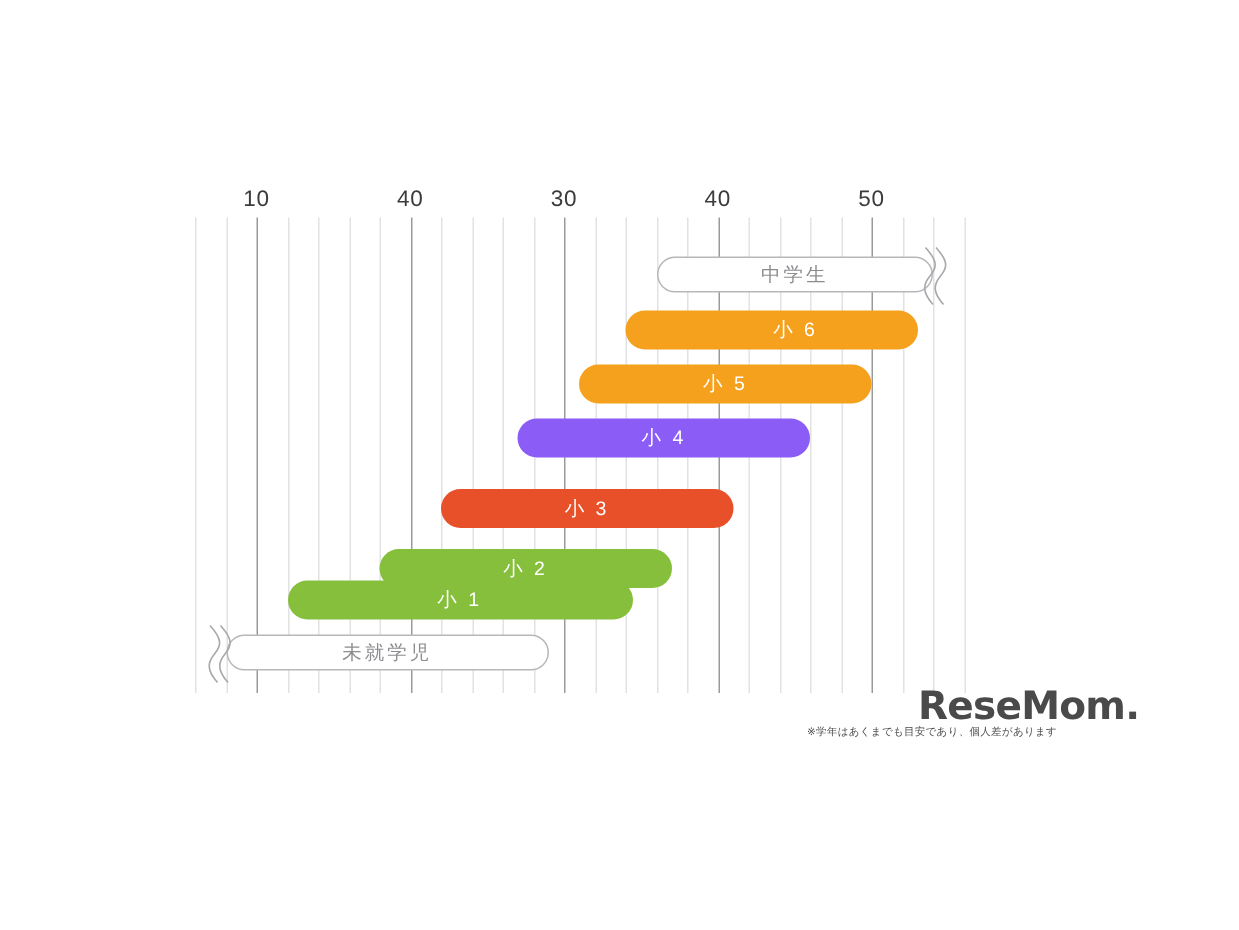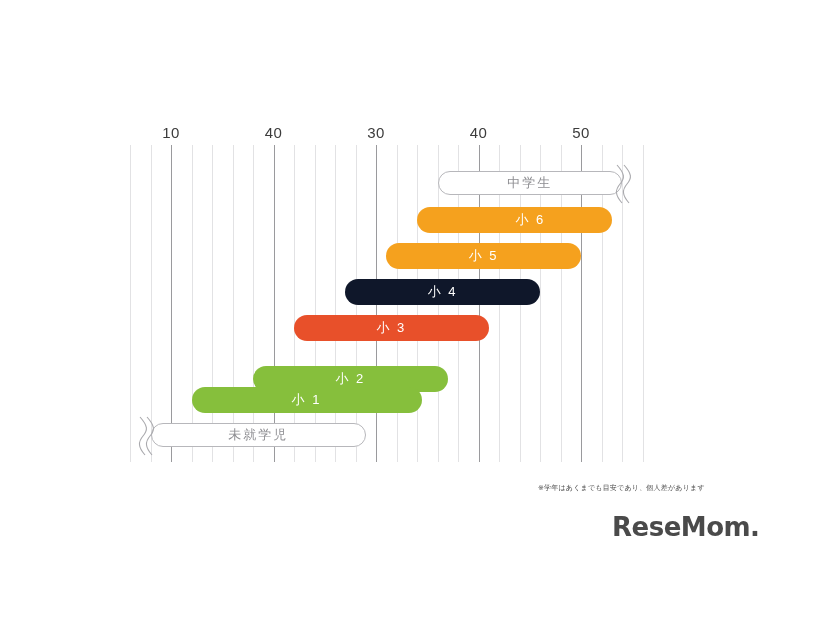--- a/index.html
+++ b/index.html
@@ -117,21 +117,21 @@
     left: 538px;
     top: 483px;
     font-size: 7px;
     color: #4b4b4b;
     letter-spacing: 0.2px;
     white-space: nowrap;
   }
   .watermark {
     position: absolute;
     left: 612px;
-    top: 512px;
+    top: 456px;
     font-size: 26px;
     font-weight: bold;
     color: #4a4a4a;
     letter-spacing: -0.5px;
     white-space: nowrap;
     font-family: "DejaVu Sans", sans-serif;
   }
 </style>
 </head>
 <body>
@@ -182,24 +182,24 @@
         <div class="squiggle" style="top: 164px; left: 614px;"><svg viewBox="0 0 22 40" width="22" height="40">
             <path d="M 3 1 C 11 10, 11 14, 6 20 C 1 26, 1 31, 8 39" fill="none" stroke="#a9a9ad" stroke-width="1.1"></path>
             <path d="M 10 1 C 18 10, 18 14, 13 20 C 8 26, 8 31, 15 39" fill="none" stroke="#a9a9ad" stroke-width="1.1"></path>
           </svg></div>
         <div class="bar filled" style="left: 417px; width: 194.75px; top: 207px; background: rgb(245, 161, 30); padding-left: 32px;">
           <span class="bar-label">小 6</span>
         </div>
         <div class="bar filled" style="left: 386.25px; width: 194.75px; top: 243px; background: rgb(245, 161, 30);">
           <span class="bar-label">小 5</span>
         </div>
-        <div class="bar filled" style="left: 345.25px; width: 194.75px; top: 279px; background: #0f172a;">
+        <div class="bar filled" style="left: 345.25px; width: 194.75px; top: 279px; background: #8b5cf6;">
           <span class="bar-label">小 4</span>
         </div>
-        <div class="bar filled" style="left: 294px; width: 194.75px; top: 315px; background: rgb(232, 80, 42);">
+        <div class="bar filled" style="left: 294px; width: 194.75px; top: 326px; background: rgb(232, 80, 42);">
           <span class="bar-label">小 3</span>
         </div>
         <div class="bar filled" style="left: 253px; width: 194.75px; top: 366px; background: rgb(134, 191, 60);">
           <span class="bar-label">小 2</span>
         </div>
         <div class="bar filled" style="left: 191.5px; width: 230px; top: 387px; background: rgb(134, 191, 60);">
           <span class="bar-label">小 1</span>
         </div>
         <div class="bar outline" style="left: 150.5px; width: 215.25px; top: 423px;">
           <span class="bar-label">未就学児</span>

